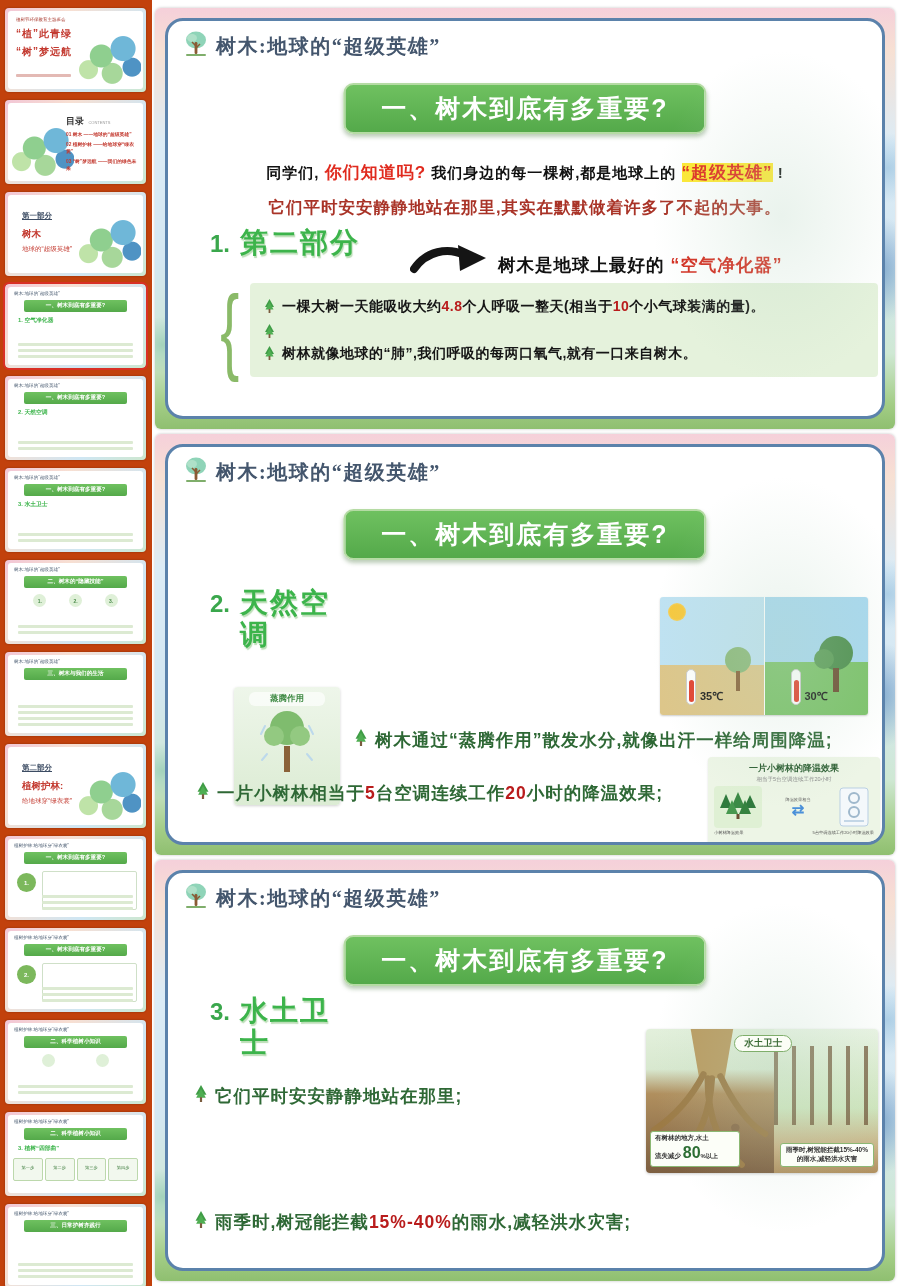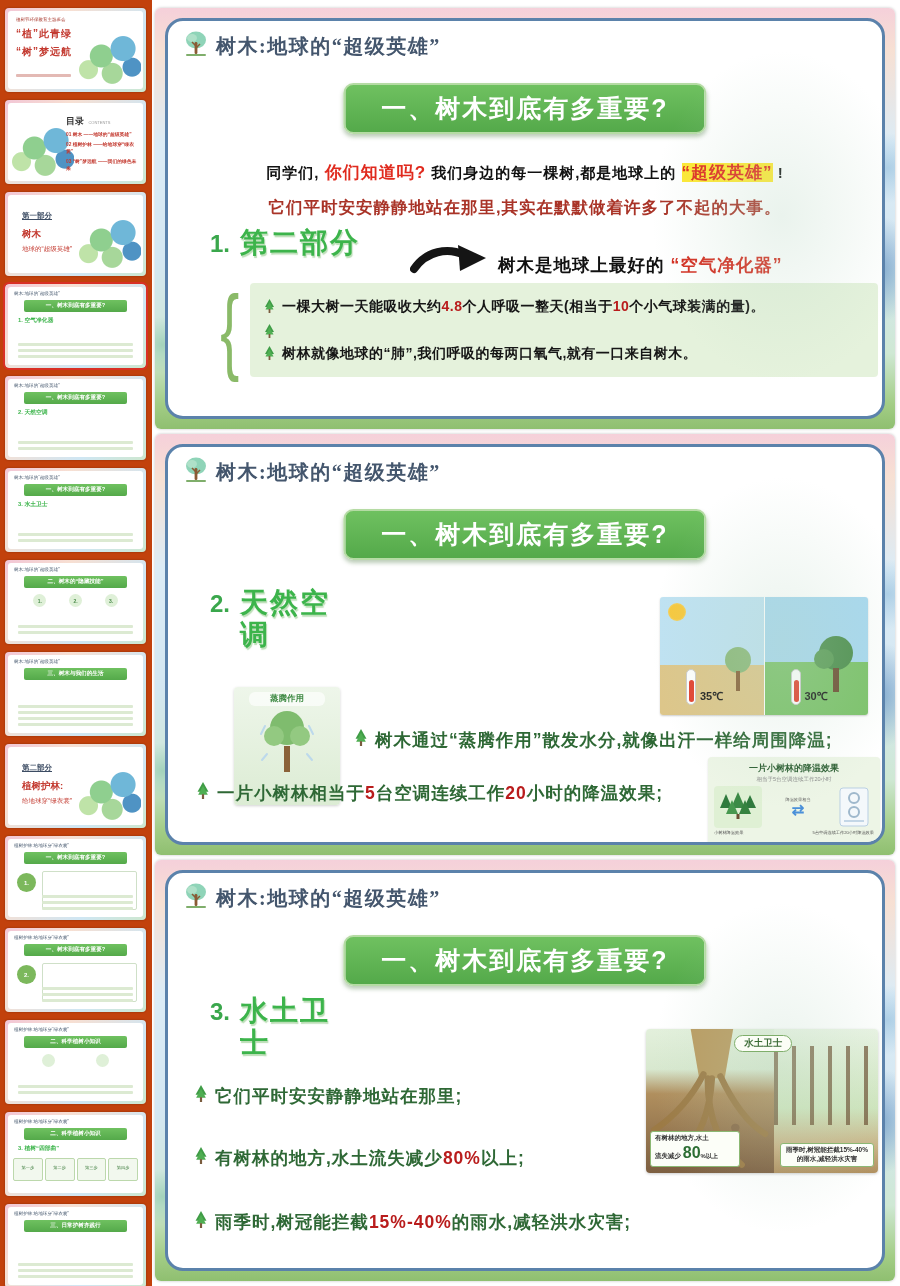--- a/index.html
+++ b/index.html
@@ -567,28 +567,20 @@
         </div>
 
         <div class="b2 bl1">
           <svg width="14" height="17" viewBox="0 0 11 14">
               <path d="M5.5 0 L10 8 H1 Z" fill="#3f9c46"></path>
               <path d="M5.5 3 L9.5 10.5 H1.5 Z" fill="#4fae52"></path>
               <rect x="4.6" y="10" width="1.8" height="4" fill="#7a5c3e"></rect>
             </svg>
           <span><span class="seg-t">它们平时安安静静地站在那里;</span></span>
         </div>
-        <div class="b2 bl2">
-          <svg width="14" height="17" viewBox="0 0 11 14">
-              <path d="M5.5 0 L10 8 H1 Z" fill="#3f9c46"></path>
-              <path d="M5.5 3 L9.5 10.5 H1.5 Z" fill="#4fae52"></path>
-              <rect x="4.6" y="10" width="1.8" height="4" fill="#7a5c3e"></rect>
-            </svg>
-          <span><span class="seg-t">有树林的地方,水土流失减少</span><span class="seg-n">80%</span><span class="seg-t">以上;</span></span>
-        </div>
         <div class="b2 bl3">
           <svg width="14" height="17" viewBox="0 0 11 14">
               <path d="M5.5 0 L10 8 H1 Z" fill="#3f9c46"></path>
               <path d="M5.5 3 L9.5 10.5 H1.5 Z" fill="#4fae52"></path>
               <rect x="4.6" y="10" width="1.8" height="4" fill="#7a5c3e"></rect>
             </svg>
           <span><span class="seg-t">雨季时,树冠能拦截</span><span class="seg-n">15%-40%</span><span class="seg-t">的雨水,减轻洪水灾害;</span></span>
         </div>
       </div>
     </section>

